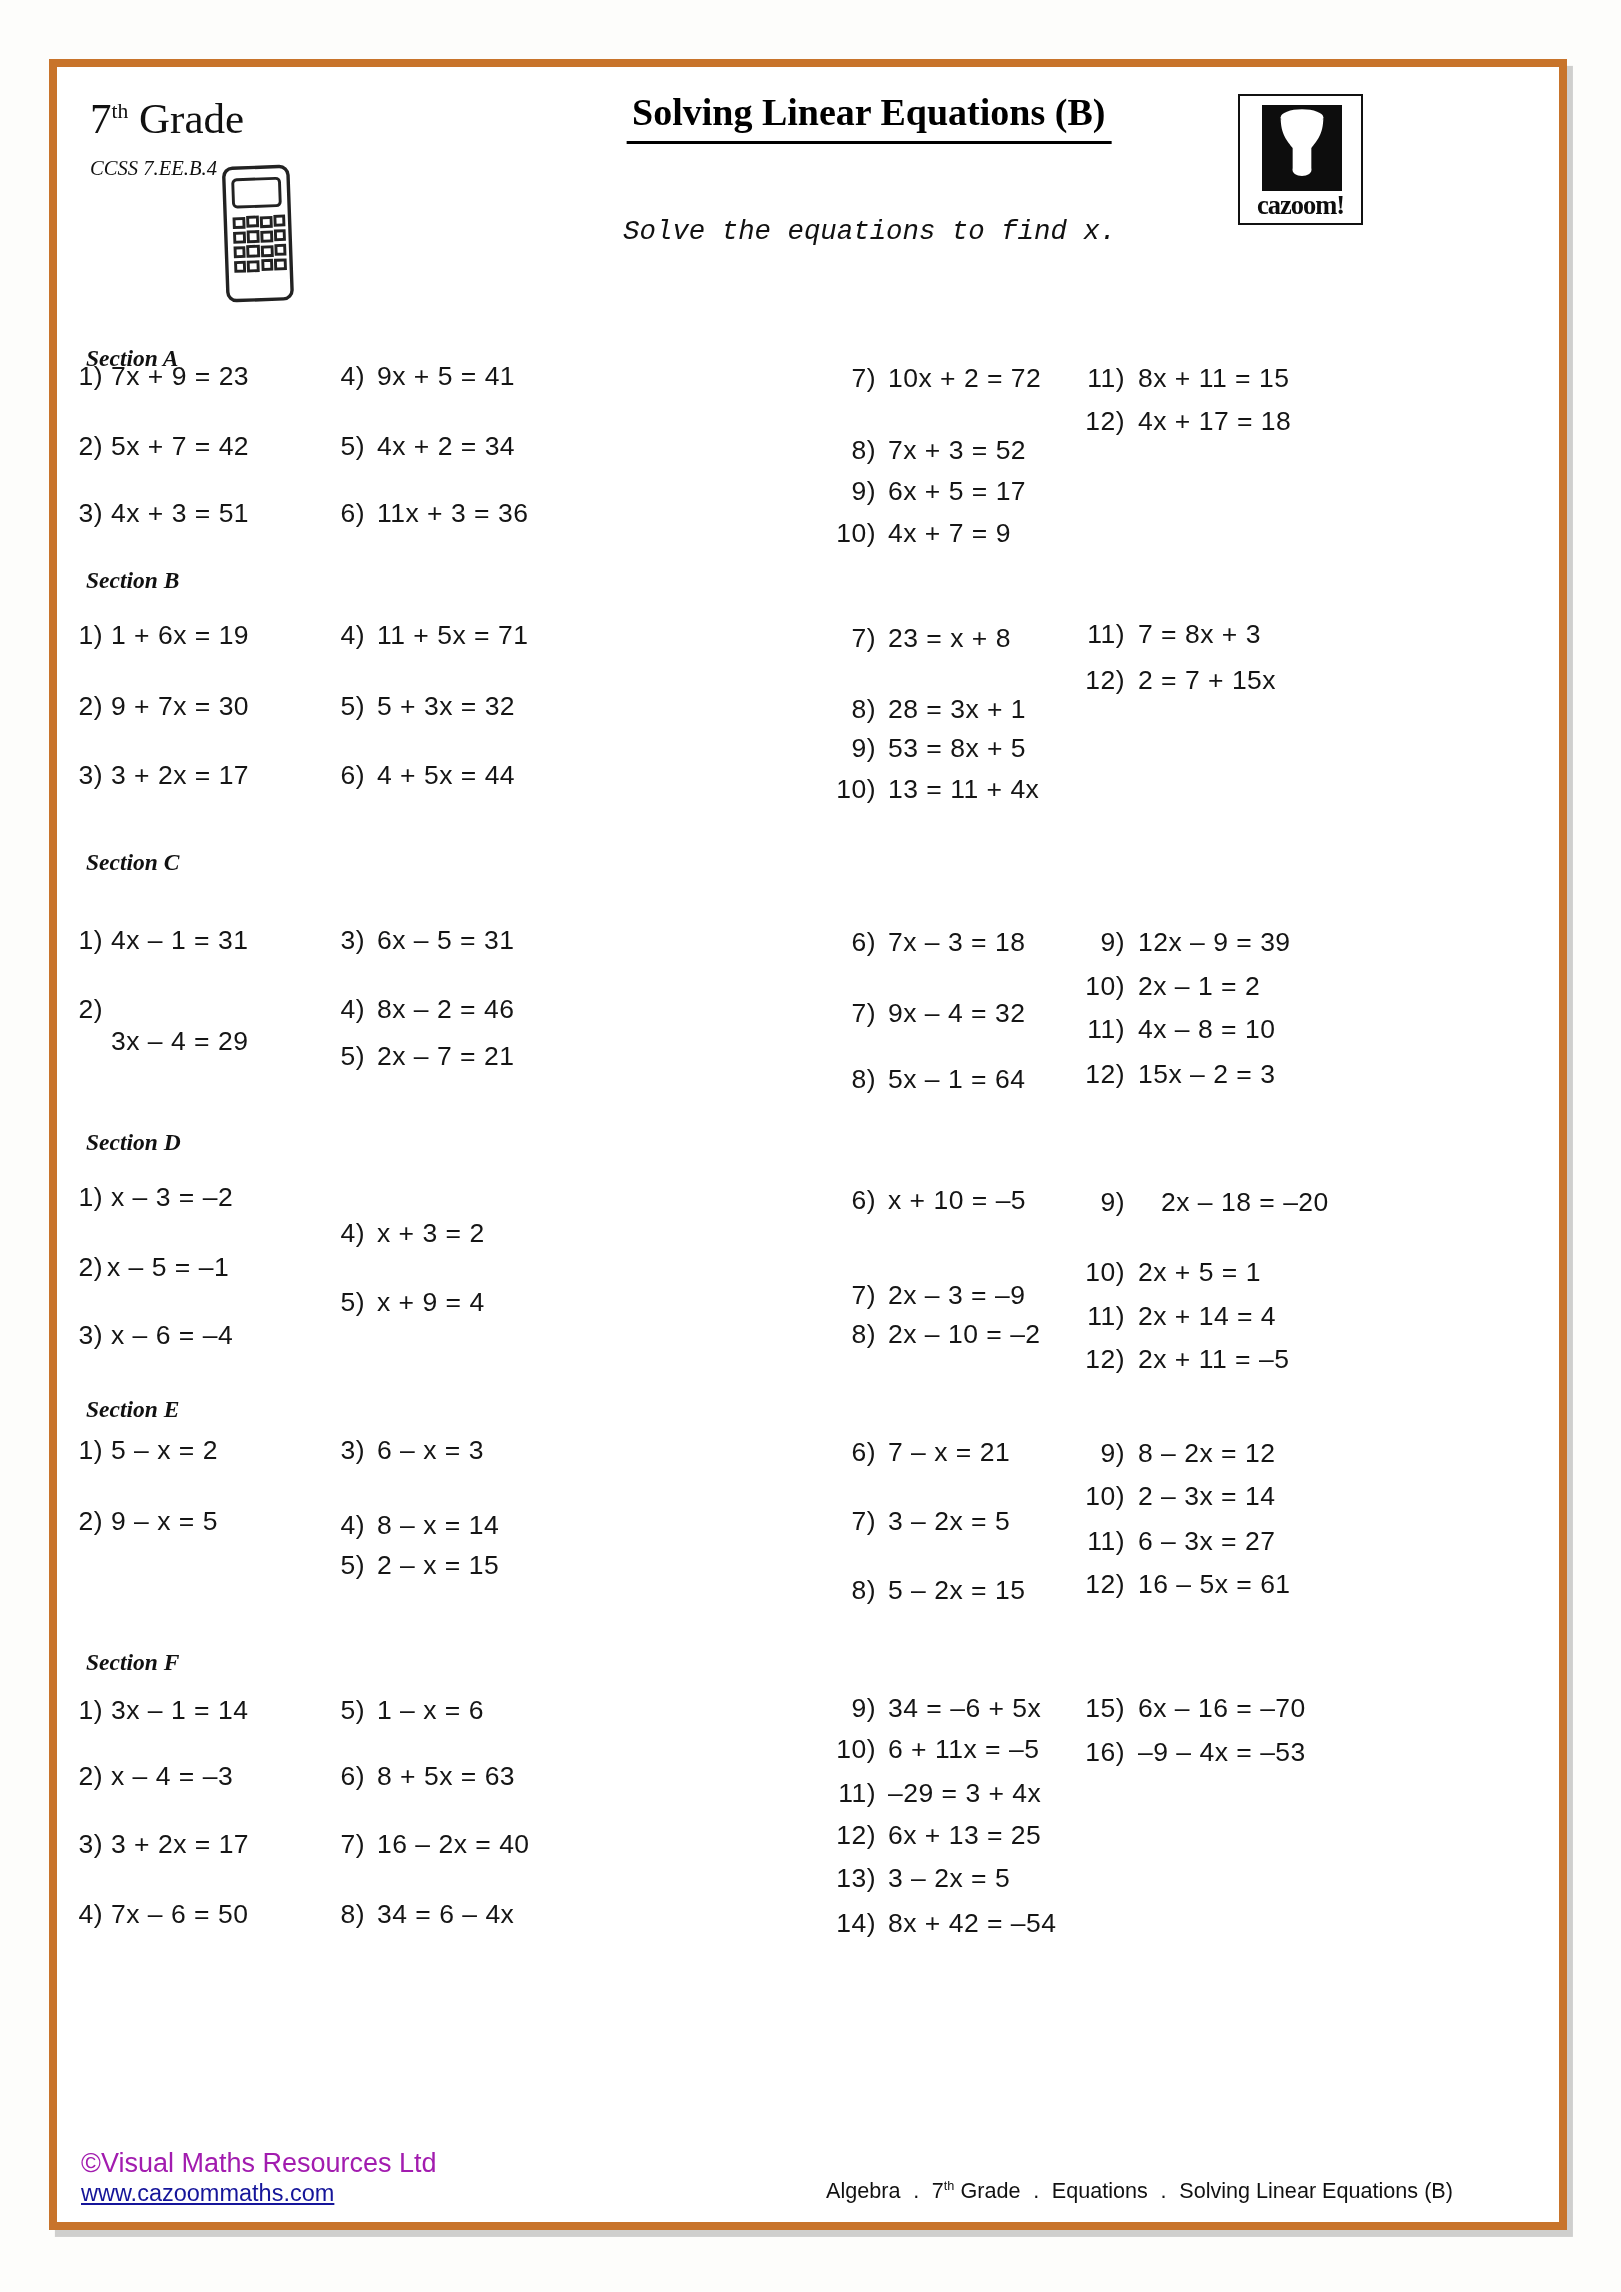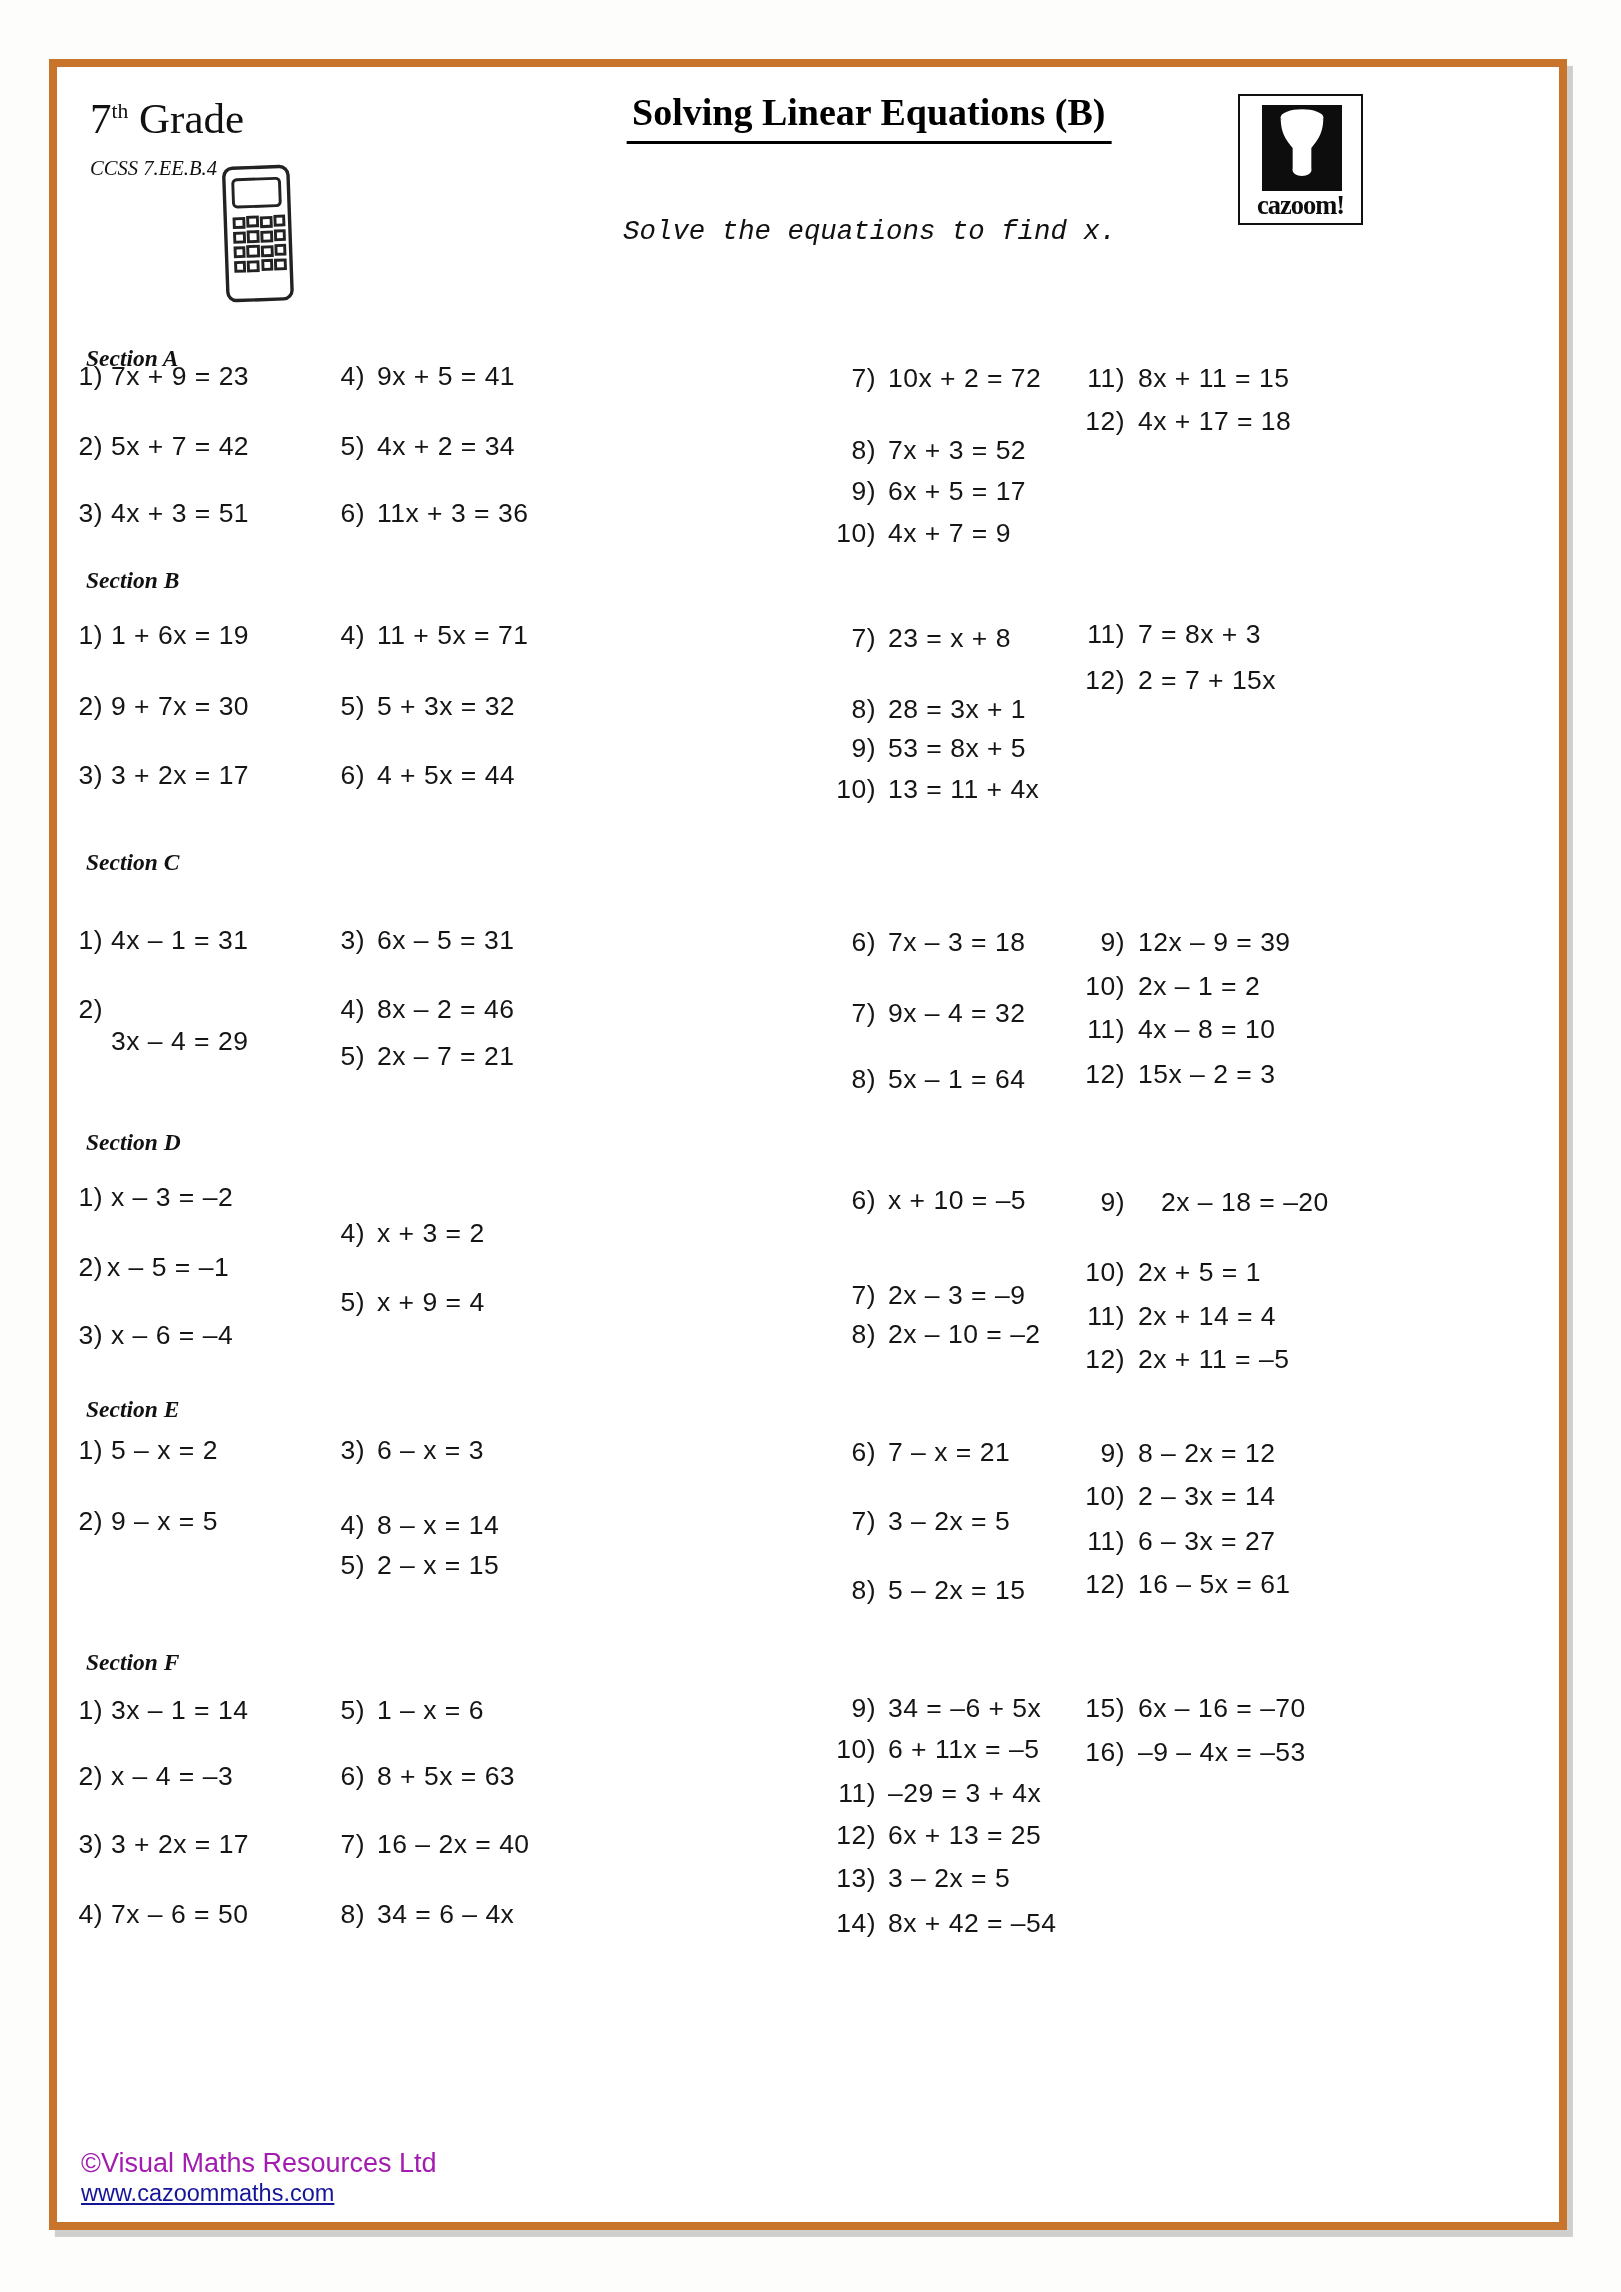--- a/index.html
+++ b/index.html
@@ -268,14 +268,15 @@
       <div class="eq-num" style="left: 815px; top: 1908px;">14)</div>
       <div class="eq" style="left: 888px; top: 1908px;">8x + 42 = –54</div>
       <div class="eq-num" style="left: 1064px; top: 1693px;">15)</div>
       <div class="eq" style="left: 1138px; top: 1693px;">6x – 16 = –70</div>
       <div class="eq-num" style="left: 1064px; top: 1737px;">16)</div>
       <div class="eq" style="left: 1138px; top: 1737px;">–9 – 4x = –53</div>
     </div>
 
   <div id="footer-copyright">©Visual Maths Resources Ltd</div>
   <div id="footer-link">www.cazoommaths.com</div>
+  <div id="footer-breadcrumb"><span>Algebra</span><span class="sep">.</span><span>7</span><sup>th</sup><span> Grade</span><span class="sep">.</span><span>Equations</span><span class="sep">.</span><span>Solving Linear Equations (B)</span></div>
 </div>
 
 
 </body></html>

